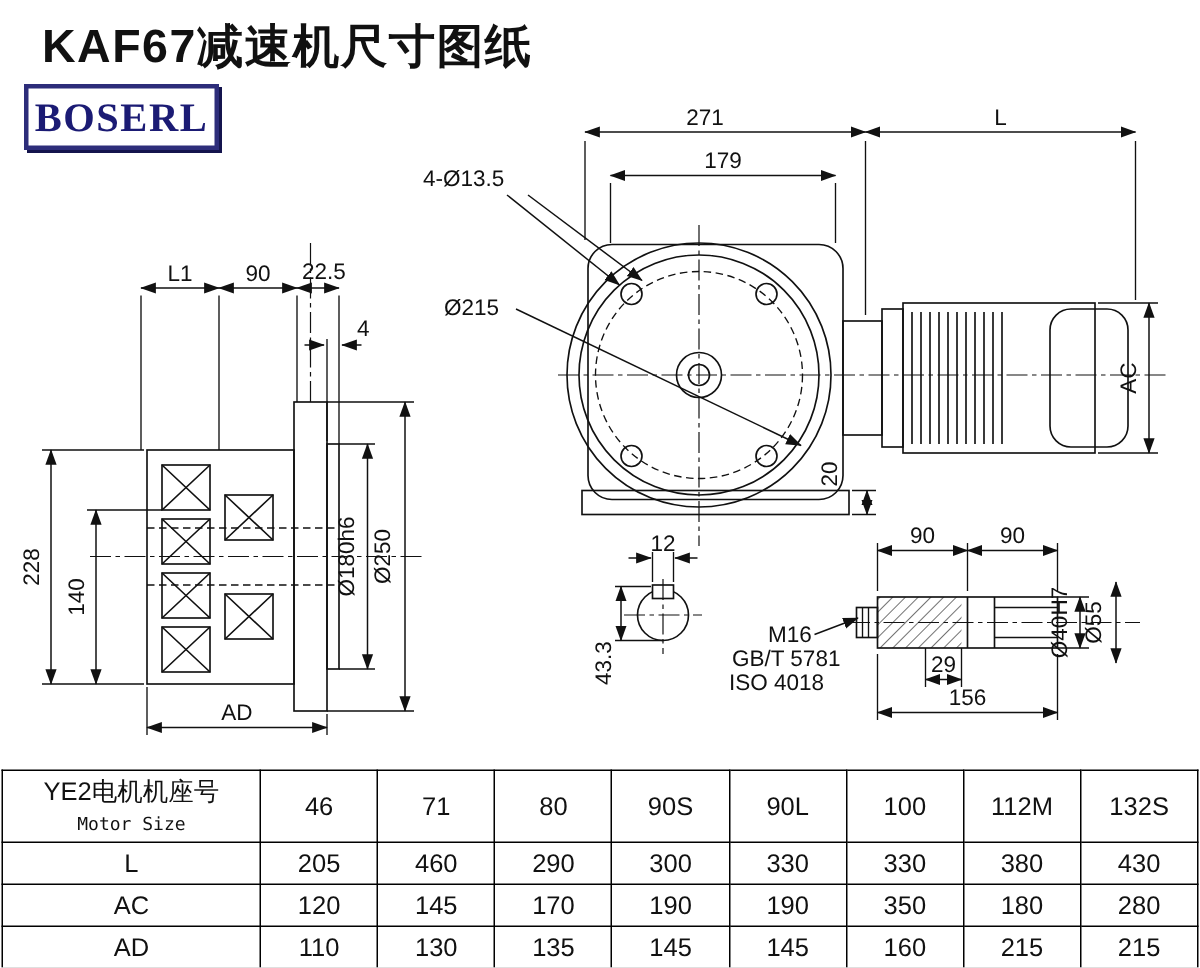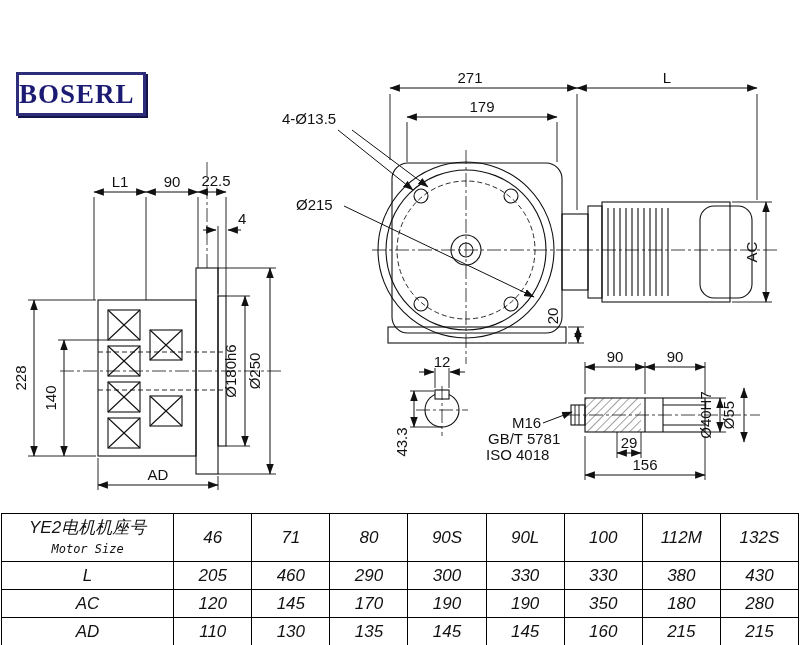--- a/index.html
+++ b/index.html
@@ -1,43 +1,44 @@
 <!DOCTYPE html>
 <html><head>
 <meta charset="utf-8">
 <style>
   html,body{margin:0;padding:0;background:#ffffff;}
   .page{position:relative;width:800px;height:645px;background:#fff;
         font-family:"Liberation Sans",sans-serif;color:#111;overflow:hidden;}
   .title{position:absolute;left:28px;top:10px;font-size:31px;font-weight:700;letter-spacing:1px;}
-  .logo{position:absolute;left:16px;top:72px;width:124px;height:38px;
+  .logo{position:absolute;left:16px;top:56px;width:124px;height:38px;
         border:3px solid #2d2d7a;box-shadow:2px 2px 0 #14144d;background:#fff;
-        display:flex;align-items:center;justify-content:flex-start;}
+        display:flex;align-items:center;justify-content:center;}
   .logo span{font-family:"Liberation Serif",serif;font-size:27px;font-weight:700;
         color:#1b1b74;letter-spacing:1px;}
   .drawing{position:absolute;left:0;top:0;}
   .ln{fill:none;stroke:#111;stroke-width:1.1;}
   .ext{fill:none;stroke:#111;stroke-width:0.9;}
   .dim{stroke:#111;stroke-width:1;}
   .cl{fill:none;stroke:#111;stroke-width:0.8;stroke-dasharray:14 3 3 3;}
   .hid{fill:none;stroke:#111;stroke-width:0.9;stroke-dasharray:5 3;}
   .t{font-family:"Liberation Sans",sans-serif;font-size:15px;fill:#111;}
   table.dim-table{position:absolute;left:1px;top:513px;border-collapse:collapse;
-        table-layout:fixed;width:798px;background:#fff;font-style:italic;}
+        table-layout:fixed;width:798px;background:#fff;}
   .dim-table td{border:1.5px solid #000;text-align:center;vertical-align:middle;
         font-size:17px;height:27px;padding:0;}
   .dim-table tr.hdr td{height:47px;}
   .hdr-cn{font-size:17px;line-height:22px;}
   .hdr-en{font-family:"DejaVu Sans Mono",monospace;font-size:12px;line-height:20px;}
 </style>
 </head>
 <body>
 
 <div class="page">
 
+  <div class="title">KAF67减速机尺寸图纸</div>
 
   <div class="logo">
     <span>BOSERL</span>
   </div>
 
   <svg class="drawing" width="800" height="512" viewBox="0 0 800 512">
     <defs>
       <marker id="arr" viewBox="0 0 10 8" refX="9" refY="4" markerWidth="11" markerHeight="9" orient="auto-start-reverse" markerUnits="userSpaceOnUse">
         <path d="M0,0.6 L9.5,4 L0,7.4 Z" fill="#111"></path>
       </marker>

